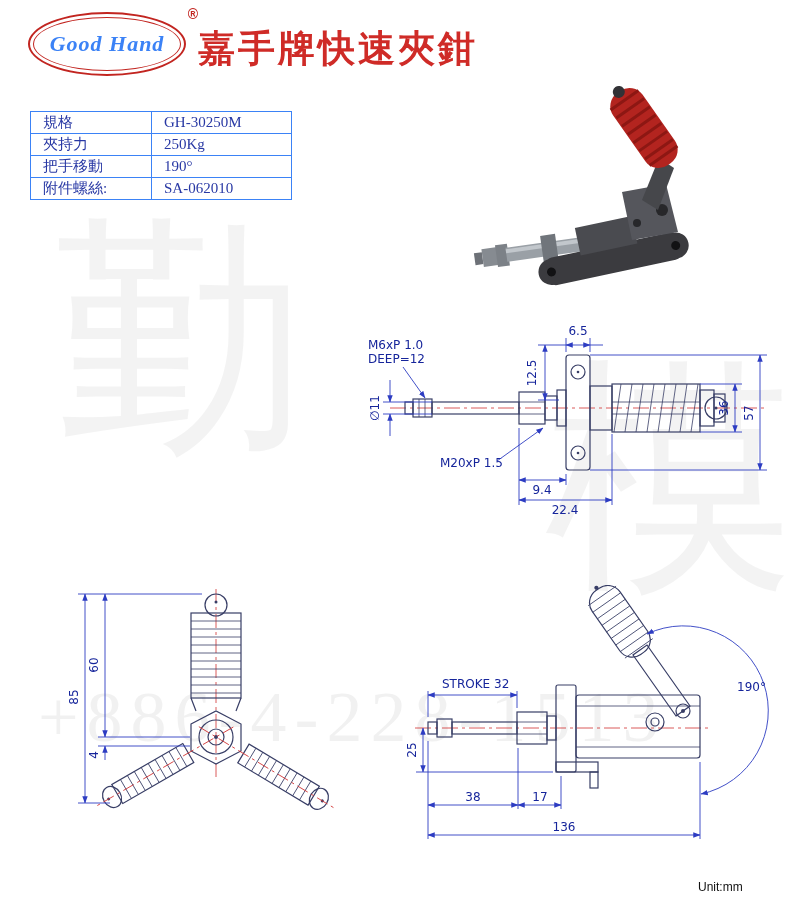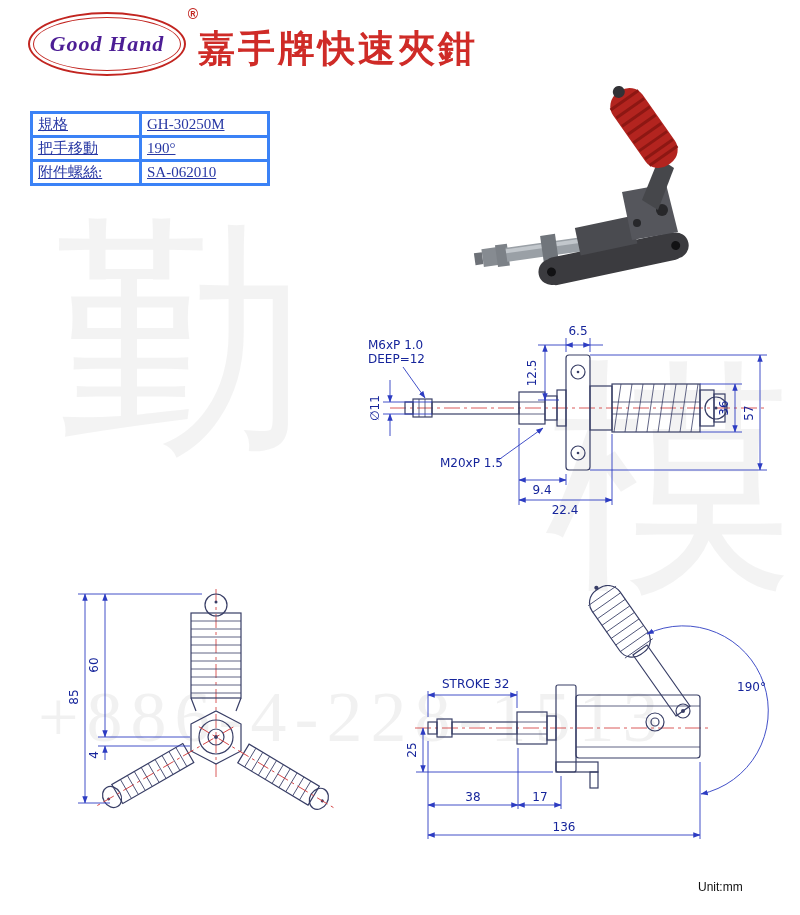--- a/index.html
+++ b/index.html
@@ -15,30 +15,30 @@
   .wm2{left:545px;top:355px;}
   .wm-phone{position:absolute;left:38px;top:676px;font-family:"Liberation Serif",serif;
             font-size:72px;letter-spacing:8px;color:rgba(80,80,80,0.08);white-space:nowrap;}
 
   
   .logo{left:28px;top:12px;width:158px;height:64px;z-index:2;}
   .logo-outer{position:absolute;inset:0;border:2.5px solid #c22520;border-radius:50%;}
   .logo-inner{position:absolute;inset:5px;border:1.5px solid #c22520;border-radius:50%;}
   .logo-text{position:absolute;inset:0;display:flex;align-items:center;justify-content:center;
              font-family:"Liberation Serif",serif;font-style:italic;font-weight:700;
-             font-size:22px;color:#4c1d95;letter-spacing:1px;}
+             font-size:22px;color:#3b82f6;letter-spacing:1px;}
   .logo-reg{position:absolute;right:-12px;top:-6px;color:#c22520;font-size:14px;font-weight:700;}
 
   .title{left:198px;top:24px;margin:0;font-family:"Liberation Serif",serif;font-weight:700;
          font-size:37px;color:#cf2b27;letter-spacing:3px;z-index:2;}
 
   
   .spec{left:30px;top:111px;border-collapse:collapse;z-index:2;
         font-family:"Liberation Serif",serif;font-size:15px;color:#2838a4;}
-  .spec td{border:3px solid #3b82f6;padding:1px 5px;height:19px;text-decoration:underline;}
+  .spec td{border:1px solid #3b82f6;padding:1px 12px;height:19px;}
   .spec td.lbl{width:96px;}
   .spec td.val{width:115px;margin-left:48px;}
 
   
   .dwg{z-index:1;}
   .dwg .ol{stroke:#383e66;stroke-width:1.2;fill:none;}
   .dwg .olt{stroke:#383e66;stroke-width:0.8;fill:none;}
   .dwg .dim{stroke:#2d3cc2;stroke-width:0.9;fill:none;}
   .dwg .cl{stroke:#d03030;stroke-width:0.8;fill:none;}
   .dwg text{font-family:"DejaVu Sans",sans-serif;font-size:12px;fill:#16259b;}
@@ -69,20 +69,24 @@
     <span class="logo-reg">®</span>
   </div>
 
   <h1 class="title">嘉手牌快速夾鉗</h1>
 
   <table class="spec">
     <tbody>
         <tr>
       <td class="lbl">規格</td>
       <td class="val">GH-30250M</td>
+    </tr>
+    <tr>
+      <td class="lbl">夾持力</td>
+      <td class="val">250Kg</td>
     </tr>
     <tr>
       <td class="lbl">把手移動</td>
       <td class="val">190°</td>
     </tr>
     <tr>
       <td class="lbl">附件螺絲:</td>
       <td class="val">SA-062010</td>
     </tr>
   </tbody>

